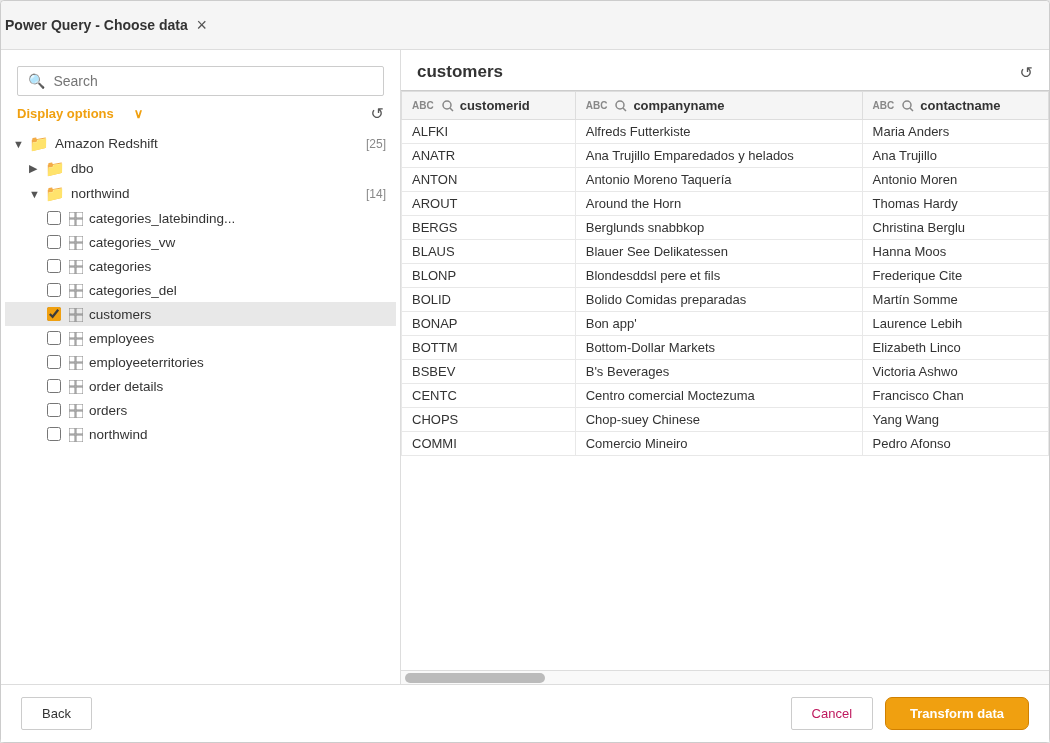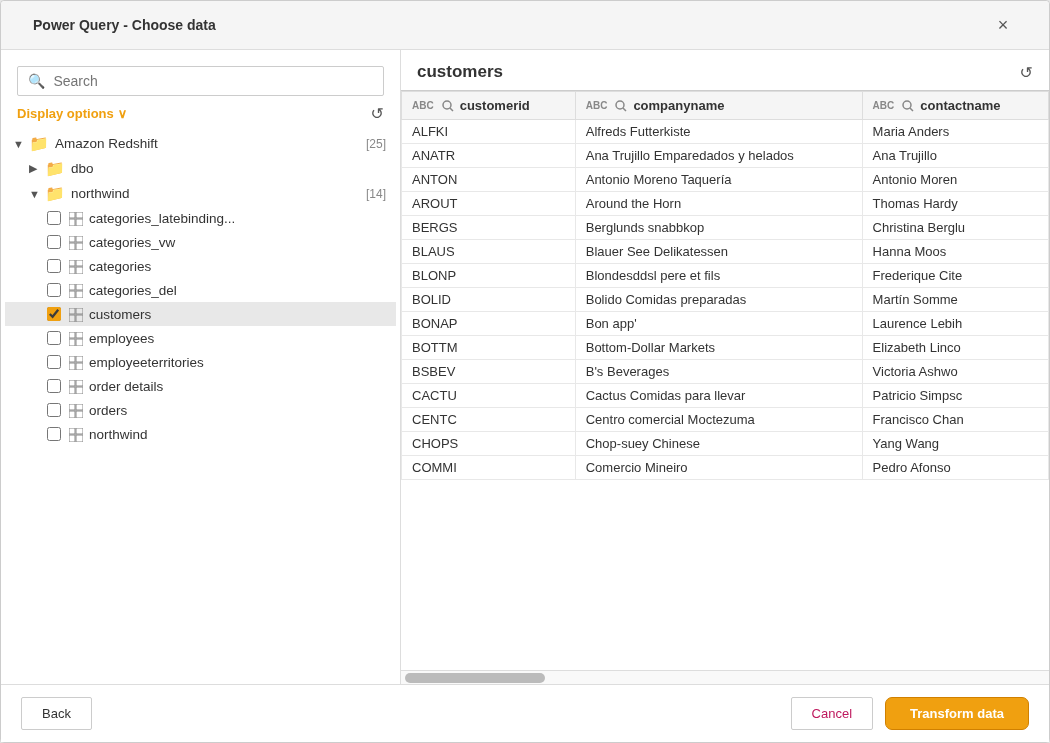--- a/index.html
+++ b/index.html
@@ -9,23 +9,22 @@
       background: #fff;
       border: 1px solid #ccc;
       border-radius: 4px;
       display: flex;
       flex-direction: column;
       box-shadow: 0 4px 20px rgba(0,0,0,0.2);
     }
     .title-bar {
       background: #f5f5f5;
       border-bottom: 1px solid #ddd;
-      padding: 10px 32px;
-      display: flex;
-      justify-content: space-between;
+      padding: 10px 4px;
+      display: flex;
       align-items: center;
       border-radius: 4px 4px 0 0;
     }
     .title-bar-title { font-size: 14px; font-weight: 600; color: #333; }
     .close-btn {
       background: none; border: none; cursor: pointer; font-size: 18px; color: #555;
       width: 28px; height: 28px; display: flex; align-items: center; justify-content: center;
     }
     .content {
       display: flex;
@@ -55,21 +54,21 @@
       flex: 1; background: transparent;
     }
     .search-icon-span { color: #888; margin-right: 8px; font-size: 14px; }
     .display-options-row {
       display: flex; align-items: center; justify-content: space-between;
       padding: 0 16px 8px 16px;
     }
     .display-options-btn {
       background: none; border: none; cursor: pointer;
       color: #f0a010; font-size: 13px; font-weight: 600;
-      display: flex; align-items: center; gap: 4px;
+      display: flex; align-items: center; gap: 20px;
     }
     .refresh-btn-left {
       background: none; border: none; cursor: pointer; color: #555;
       font-size: 16px; display: flex; align-items: center;
     }
     .tree-container {
       flex: 1;
       overflow-y: auto;
       padding: 0 4px;
     }
@@ -431,25 +430,20 @@
                 <td>BOTTM</td>
                 <td>Bottom-Dollar Markets</td>
                 <td>Elizabeth Linco</td>
               </tr>
               <tr>
                 <td>BSBEV</td>
                 <td>B's Beverages</td>
                 <td>Victoria Ashwo</td>
               </tr>
               <tr>
-                <td>CACTU</td>
-                <td>Cactus Comidas para llevar</td>
-                <td>Patricio Simpsc</td>
-              </tr>
-              <tr>
                 <td>CENTC</td>
                 <td>Centro comercial Moctezuma</td>
                 <td>Francisco Chan</td>
               </tr>
               <tr>
                 <td>CHOPS</td>
                 <td>Chop-suey Chinese</td>
                 <td>Yang Wang</td>
               </tr>
               <tr>

